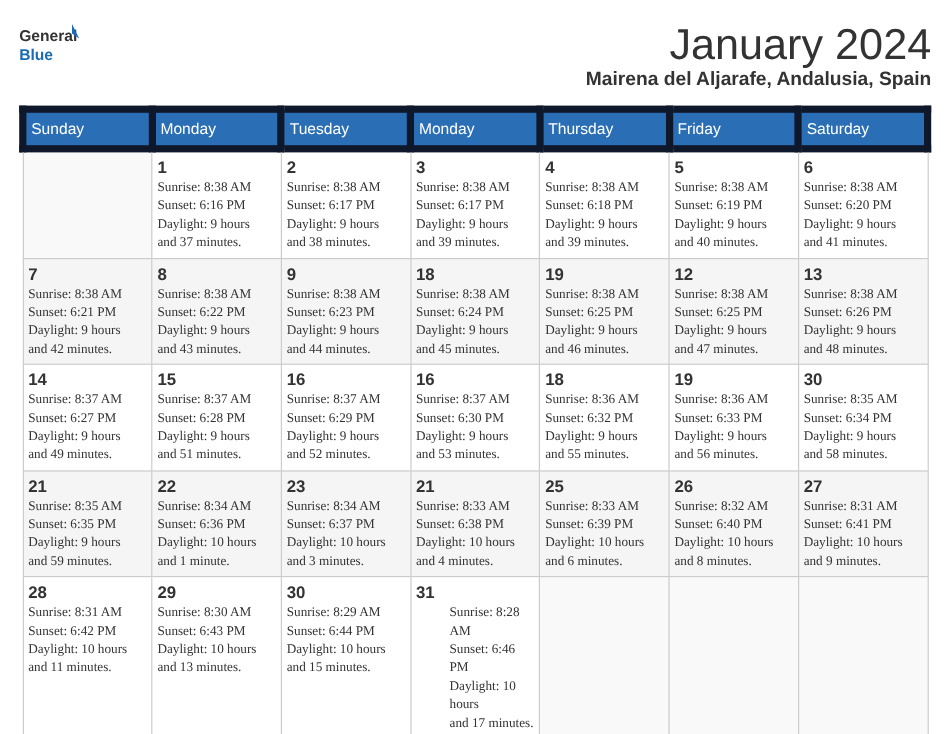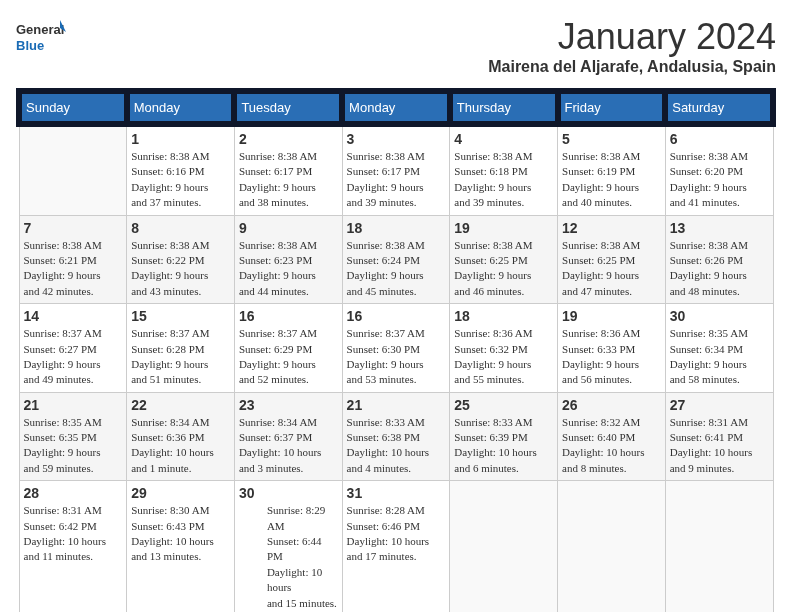--- a/index.html
+++ b/index.html
@@ -309,28 +309,28 @@
         </td>
         <td>
           <span class="day-num">29</span>
           <div class="day-info" style="white-space: pre-line;">Sunrise: 8:30 AM
 Sunset: 6:43 PM
 Daylight: 10 hours
 and 13 minutes.</div>
         </td>
         <td>
           <span class="day-num">30</span>
-          <div class="day-info" style="white-space: pre-line; margin-left: 28px;">Sunrise: 8:29 AM
+          <div class="day-info" style="white-space: pre-line;">Sunrise: 8:29 AM
 Sunset: 6:44 PM
 Daylight: 10 hours
 and 15 minutes.</div>
         </td>
         <td>
           <span class="day-num">31</span>
-          <div class="day-info" style="white-space: pre-line;">Sunrise: 8:28 AM
+          <div class="day-info" style="white-space: pre-line; margin-left: 28px;">Sunrise: 8:28 AM
 Sunset: 6:46 PM
 Daylight: 10 hours
 and 17 minutes.</div>
         </td>
         <td class="empty-cell"></td>
         <td class="empty-cell"></td>
         <td class="empty-cell"></td>
       </tr>
     </tbody>
 </table>

